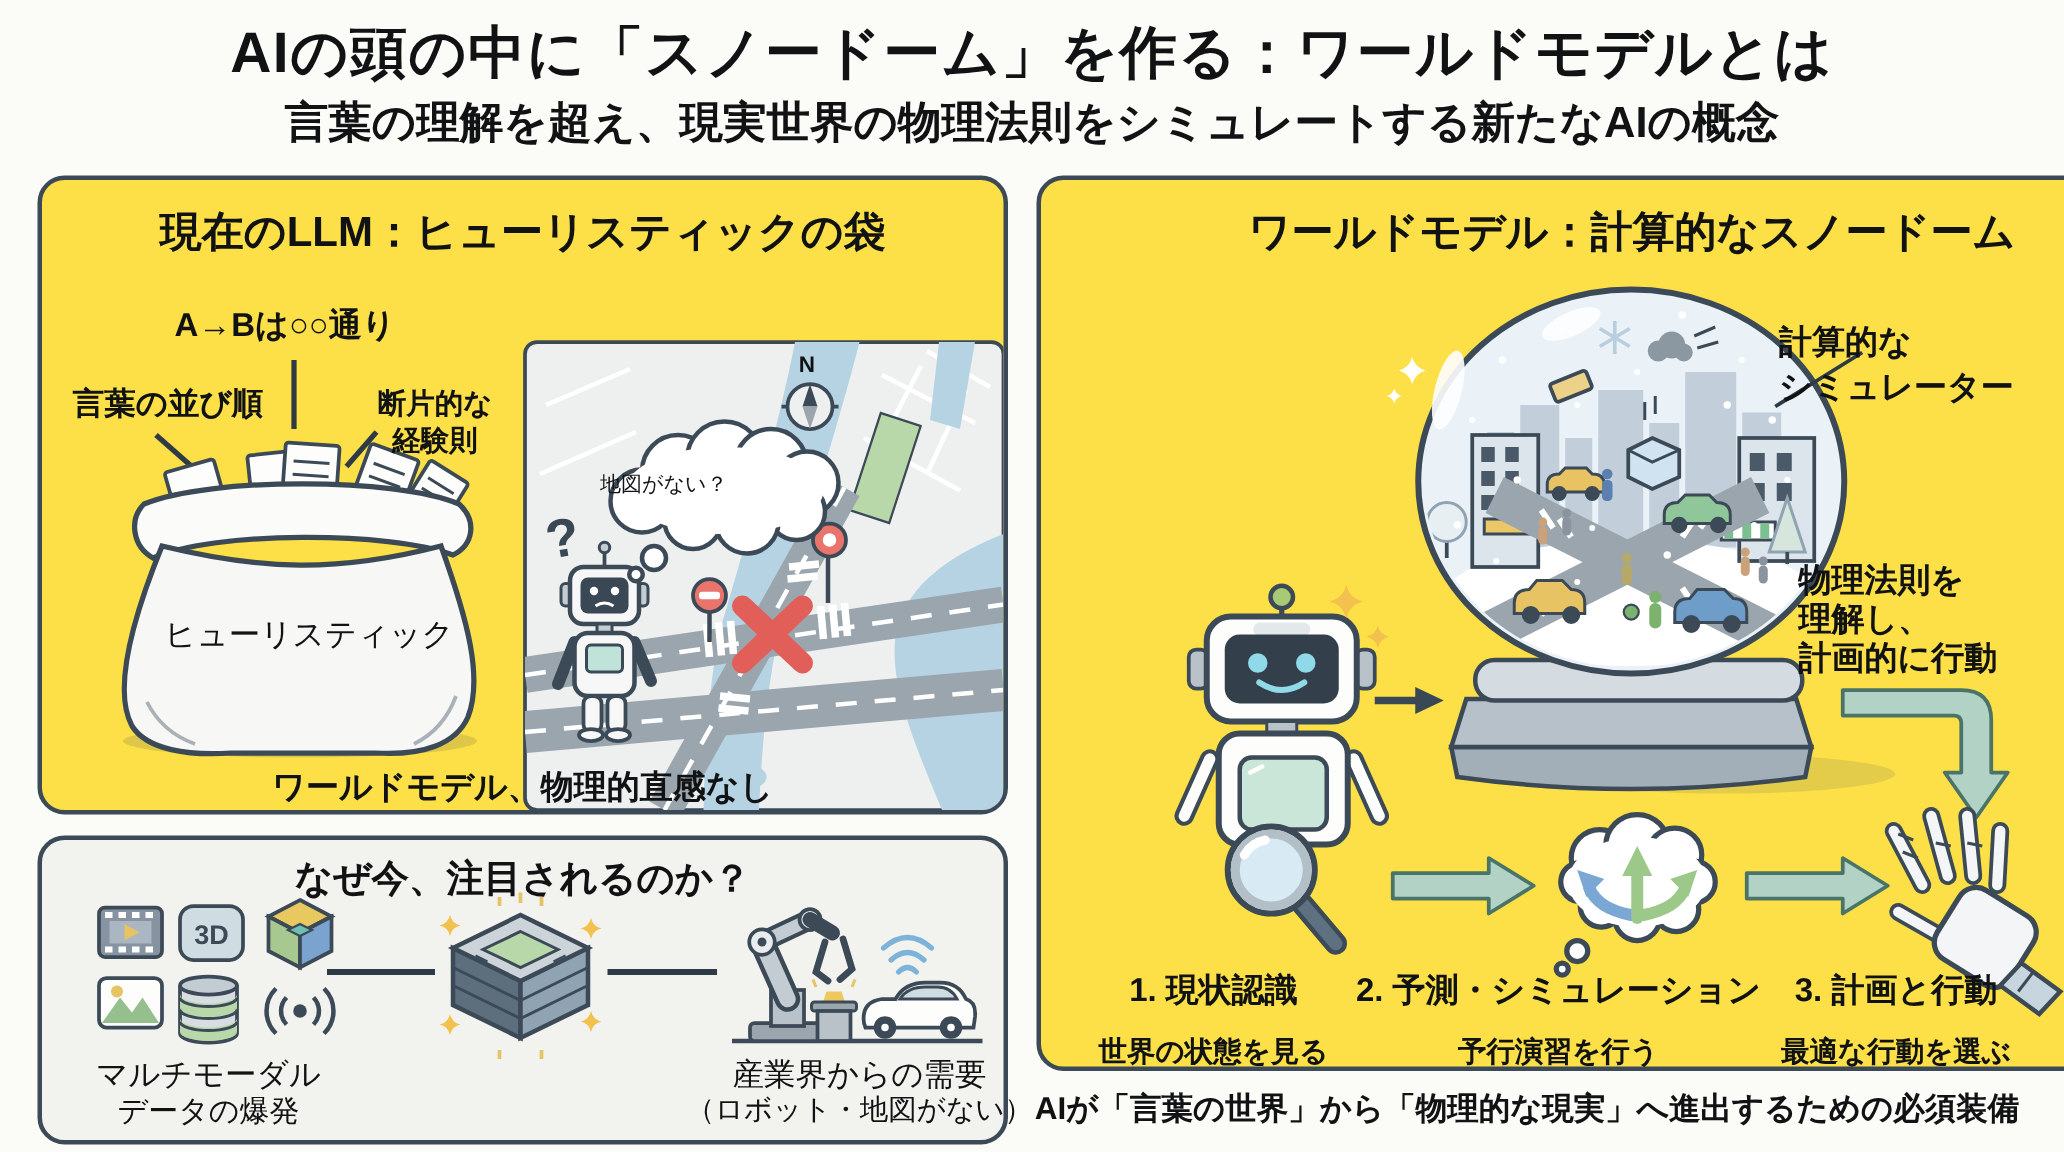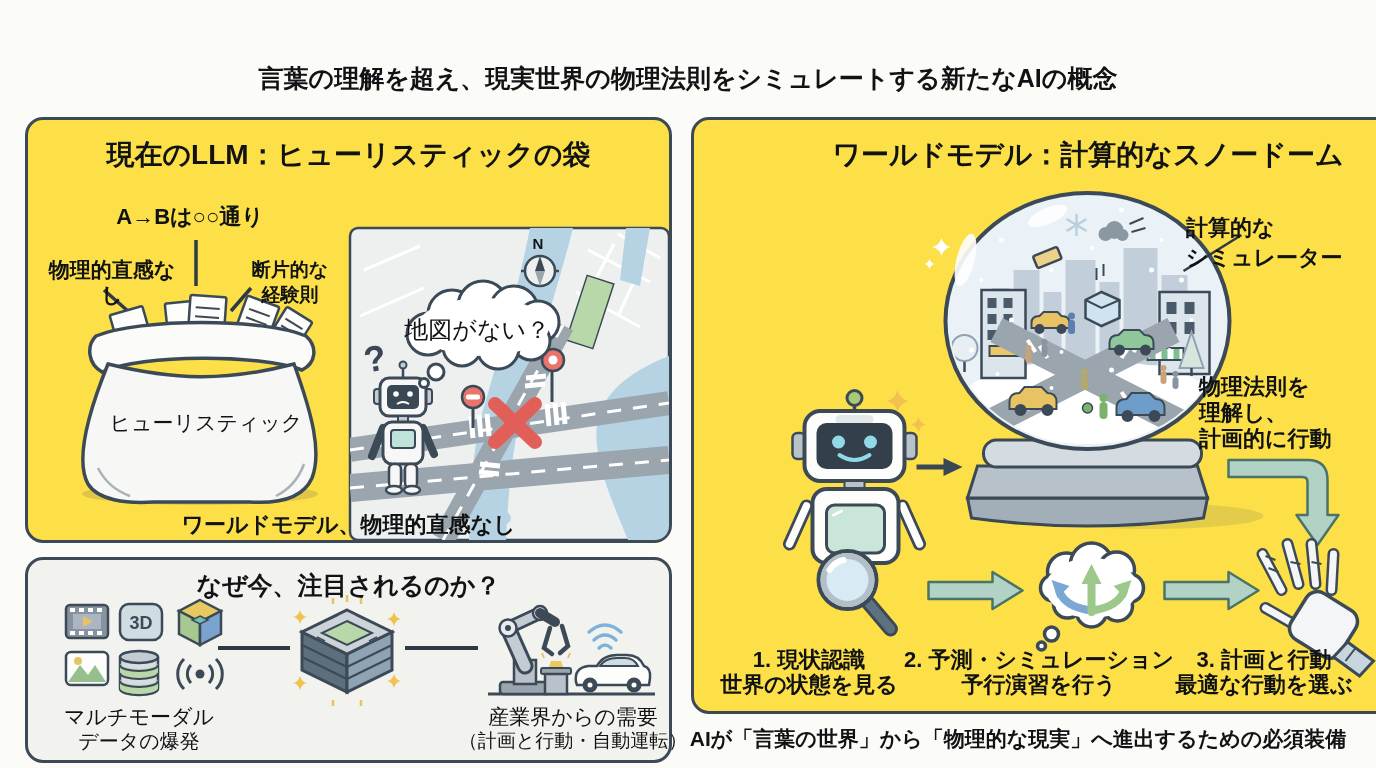--- a/index.html
+++ b/index.html
@@ -5,59 +5,60 @@
   html,body{margin:0;padding:0;background:#fbfbf8;}
   *{box-sizing:border-box;}
   .canvas{
     position:relative;width:1376px;height:768px;overflow:hidden;
     background:#fbfbf8;color:#101214;
     font-family:"Liberation Sans","DejaVu Sans",sans-serif;
   }
   .abs{position:absolute;}
   .ctr{text-align:center;}
   .main-title{left:0;right:0;top:10px;font-size:38px;font-weight:800;letter-spacing:1px;}
-  .subtitle{left:0;right:0;top:62px;font-size:25px;font-weight:700;}
+  .subtitle{left:0;right:0;top:62px;font-size:29px;font-weight:700;}
   .panel{position:absolute;border:3px solid #3c4a57;border-radius:18px;}
   .llm-panel{left:25px;top:117px;width:647px;height:426px;background:#fde047;}
   .why-panel{left:25px;top:557px;width:647px;height:206px;background:#f2f2ef;}
   .world-panel{left:691px;top:117px;width:794px;height:597px;background:#fde047;}
   .panel-title{position:absolute;left:0;right:0;top:16px;text-align:center;font-size:28px;font-weight:800;}
   .why-panel .panel-title{top:9px;font-size:25px;}
   .art{position:absolute;left:0;top:0;width:100%;height:100%;}
   .lbl{position:absolute;font-weight:800;line-height:25px;}
   .lbl-top{left:62px;top:84px;width:200px;text-align:center;font-size:22px;}
   .lbl-left{left:14px;top:137px;width:140px;text-align:center;font-size:21px;}
   .lbl-right{left:210px;top:137px;width:104px;text-align:center;font-size:19px;}
   .bag-label{left:58px;top:289px;width:240px;text-align:center;font-size:21px;}
-  .bubble-label{left:372px;top:194px;width:150px;text-align:right;font-size:24px;}
+  .bubble-label{left:372px;top:194px;width:150px;text-align:left;font-size:14px;}
   .compass-n{left:488px;top:115px;width:44px;text-align:center;font-size:15px;}
   .qmark{left:336px;top:218px;font-size:36px;font-weight:800;color:#3a4754;transform:rotate(-10deg);}
   .llm-caption{left:0;right:0;top:390px;text-align:center;font-size:22px;font-weight:800;}
   .why-cap{position:absolute;top:145px;text-align:center;font-size:21px;font-weight:400;line-height:24px;}
   .why-cap .l2{font-size:20px;}
   .g1{left:11px;width:200px;}
   .g2{left:222px;width:200px;}
   .g3{left:423px;width:244px;}
   .g3 .l2{font-size:19px;}
   .sim-label{left:492px;top:93px;font-size:22px;font-weight:800;line-height:30px;}
   .phys-label{left:505px;top:254px;font-size:22px;font-weight:800;line-height:26px;}
   .step{position:absolute;top:528px;text-align:center;}
   .step-title{font-size:22px;font-weight:800;line-height:24px;}
-  .step-desc{font-size:22px;font-weight:700;line-height:21px;margin-top:2px;}
+  .step-desc{font-size:19px;font-weight:700;line-height:21px;margin-top:19px;}
   .step1{left:10px;width:210px;}
   .step2{left:203px;width:284px;}
   .step3{left:463px;width:214px;}
   .footer-caption{left:660px;right:0;top:725px;text-align:center;font-size:21px;font-weight:800;}
   svg text{font-family:"Liberation Sans","DejaVu Sans",sans-serif;}
 </style>
 </head>
 <body>
 
 <div class="canvas">
 
+  <div class="abs ctr main-title">AIの頭の中に「スノードーム」を作る：ワールドモデルとは</div>
   <div class="abs ctr subtitle">言葉の理解を超え、現実世界の物理法則をシミュレートする新たなAIの概念</div>
 
   <section class="panel llm-panel">
     <svg class="art" viewBox="0 0 641 420">
       <defs>
         <clipPath id="mapClip">
             <path d="M330,108 h303 a8,8 0 0 1 8,8 v290 a14,14 0 0 1 -14,14 H330 a8,8 0 0 1 -8,-8 V116 a8,8 0 0 1 8,-8 Z"></path>
           </clipPath>
       </defs>
 
@@ -213,21 +214,21 @@
             <circle cx="434" cy="227" r="19"></circle>
           <circle cx="408" cy="252" r="8"></circle>
             <circle cx="396" cy="263" r="4.5"></circle>
         </g>
         <ellipse cx="455" cy="207" rx="66" ry="29" fill="#ffffff"></ellipse>
       </g>
     </svg>
 
     <div class="panel-title">現在のLLM：ヒューリスティックの袋</div>
     <div class="lbl lbl-top">A→Bは○○通り</div>
-    <div class="lbl lbl-left">物理的直感なし</div>
+    <div class="lbl lbl-left">言葉の並び順</div>
     <div class="lbl lbl-right">
       <div>断片的な</div>
       <div>経験則</div>
     </div>
     <div class="abs bag-label">ヒューリスティック</div>
     <div class="abs bubble-label">地図がない？</div>
     <div class="abs ctr compass-n" style="font-weight:800">N</div>
     <div class="abs qmark">?</div>
     <div class="abs llm-caption">ワールドモデル、物理的直感なし</div>
   </section>
@@ -360,21 +361,21 @@
       </g>
     </svg>
 
     <div class="panel-title">なぜ今、注目されるのか？</div>
     <div class="why-cap g1">
       <div>マルチモーダル</div>
       <div class="l2">データの爆発</div>
     </div>
     <div class="why-cap g3">
       <div>産業界からの需要</div>
-      <div class="l2">（計画と行動・自動運転）</div>
+      <div class="l2">（ロボット・地図がない）</div>
     </div>
   </section>
 
   <section class="panel world-panel">
     <svg class="art" viewBox="0 0 673 591">
       <defs>
         <clipPath id="globeClip">
             <ellipse cx="336" cy="201" rx="138" ry="124"></ellipse>
           </clipPath>
       </defs>

